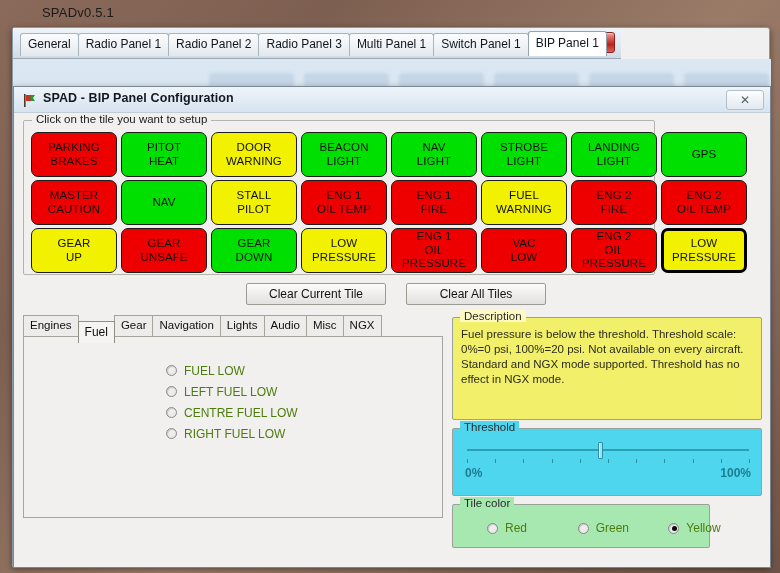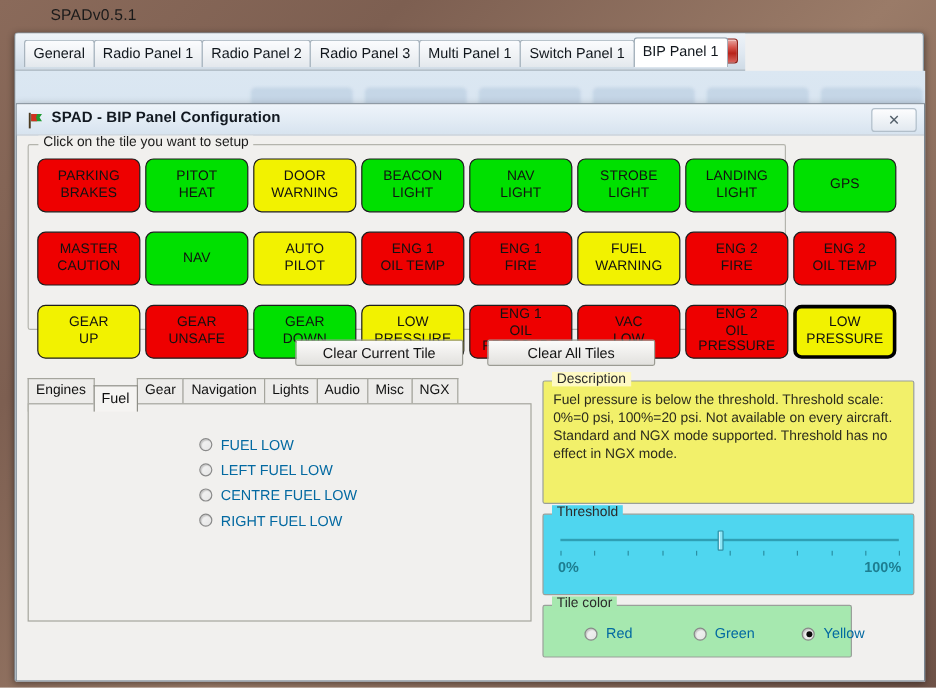--- a/index.html
+++ b/index.html
@@ -104,21 +104,21 @@
   }
   #tile-group-legend {
     position: absolute; left: 8px; top: -8px; background: #f1f0ee;
     padding: 0 4px; font-size: 11.5px; color: #1a1a1a;
   }
   #tiles {
     position: absolute; left: 7px; top: 11px;
     display: grid;
     grid-template-columns: repeat(8, 86px);
     grid-template-rows: repeat(3, 45px);
-    gap: 16px 4px;
+    gap: 3px 4px;
   }
   .tile {
     border: 1px solid #1d1d1d; border-radius: 7px;
     display: flex; flex-direction: column;
     align-items: center; justify-content: center;
     font-size: 11.5px; color: #111; font-weight: 500;
     line-height: 13.5px; text-align: center;
     letter-spacing: .1px;
   }
   .tile.red    { background: #ee0000; }
@@ -163,21 +163,21 @@
     width: 11px; height: 11px; border-radius: 50%;
     border: 1px solid #8a8a8a;
     background: linear-gradient(135deg,#f7f7f7,#e4e4e4);
     box-shadow: inset 1px 1px 1px rgba(0,0,0,.18);
     margin-right: 7px; position: relative; flex: none;
   }
   .radio.on::after {
     content:''; position:absolute; left:2.5px; top:2.5px;
     width:5px; height:5px; border-radius:50%; background:#0b0b0b;
   }
-  .radio-label { font-size: 12px; color: #0369a1; white-space: nowrap; }
+  .radio-label { font-size: 12px; color: #4d7c0f; white-space: nowrap; }
 
   
   .grp {
     position: absolute; border: 1px solid #9aa09a; border-radius: 2px;
   }
   .grp-legend {
     position: absolute; left: 7px; top: -8px; padding: 0 4px;
     font-size: 11.5px; color: #2a2a2a;
   }
   #desc-group   { left: 438px; top: 230px; width: 310px; height: 103px; background:#f2f06a; }
@@ -299,21 +299,21 @@
               <span>GPS</span>
             </div>
             <div class="tile red">
               <span>MASTER</span>
               <span>CAUTION</span>
             </div>
             <div class="tile green">
               <span>NAV</span>
             </div>
             <div class="tile yellow">
-              <span>AUTO</span>
+              <span>STALL</span>
               <span>PILOT</span>
             </div>
             <div class="tile red">
               <span>ENG 1</span>
               <span>OIL TEMP</span>
             </div>
             <div class="tile red">
               <span>ENG 1</span>
               <span>FIRE</span>
             </div>

